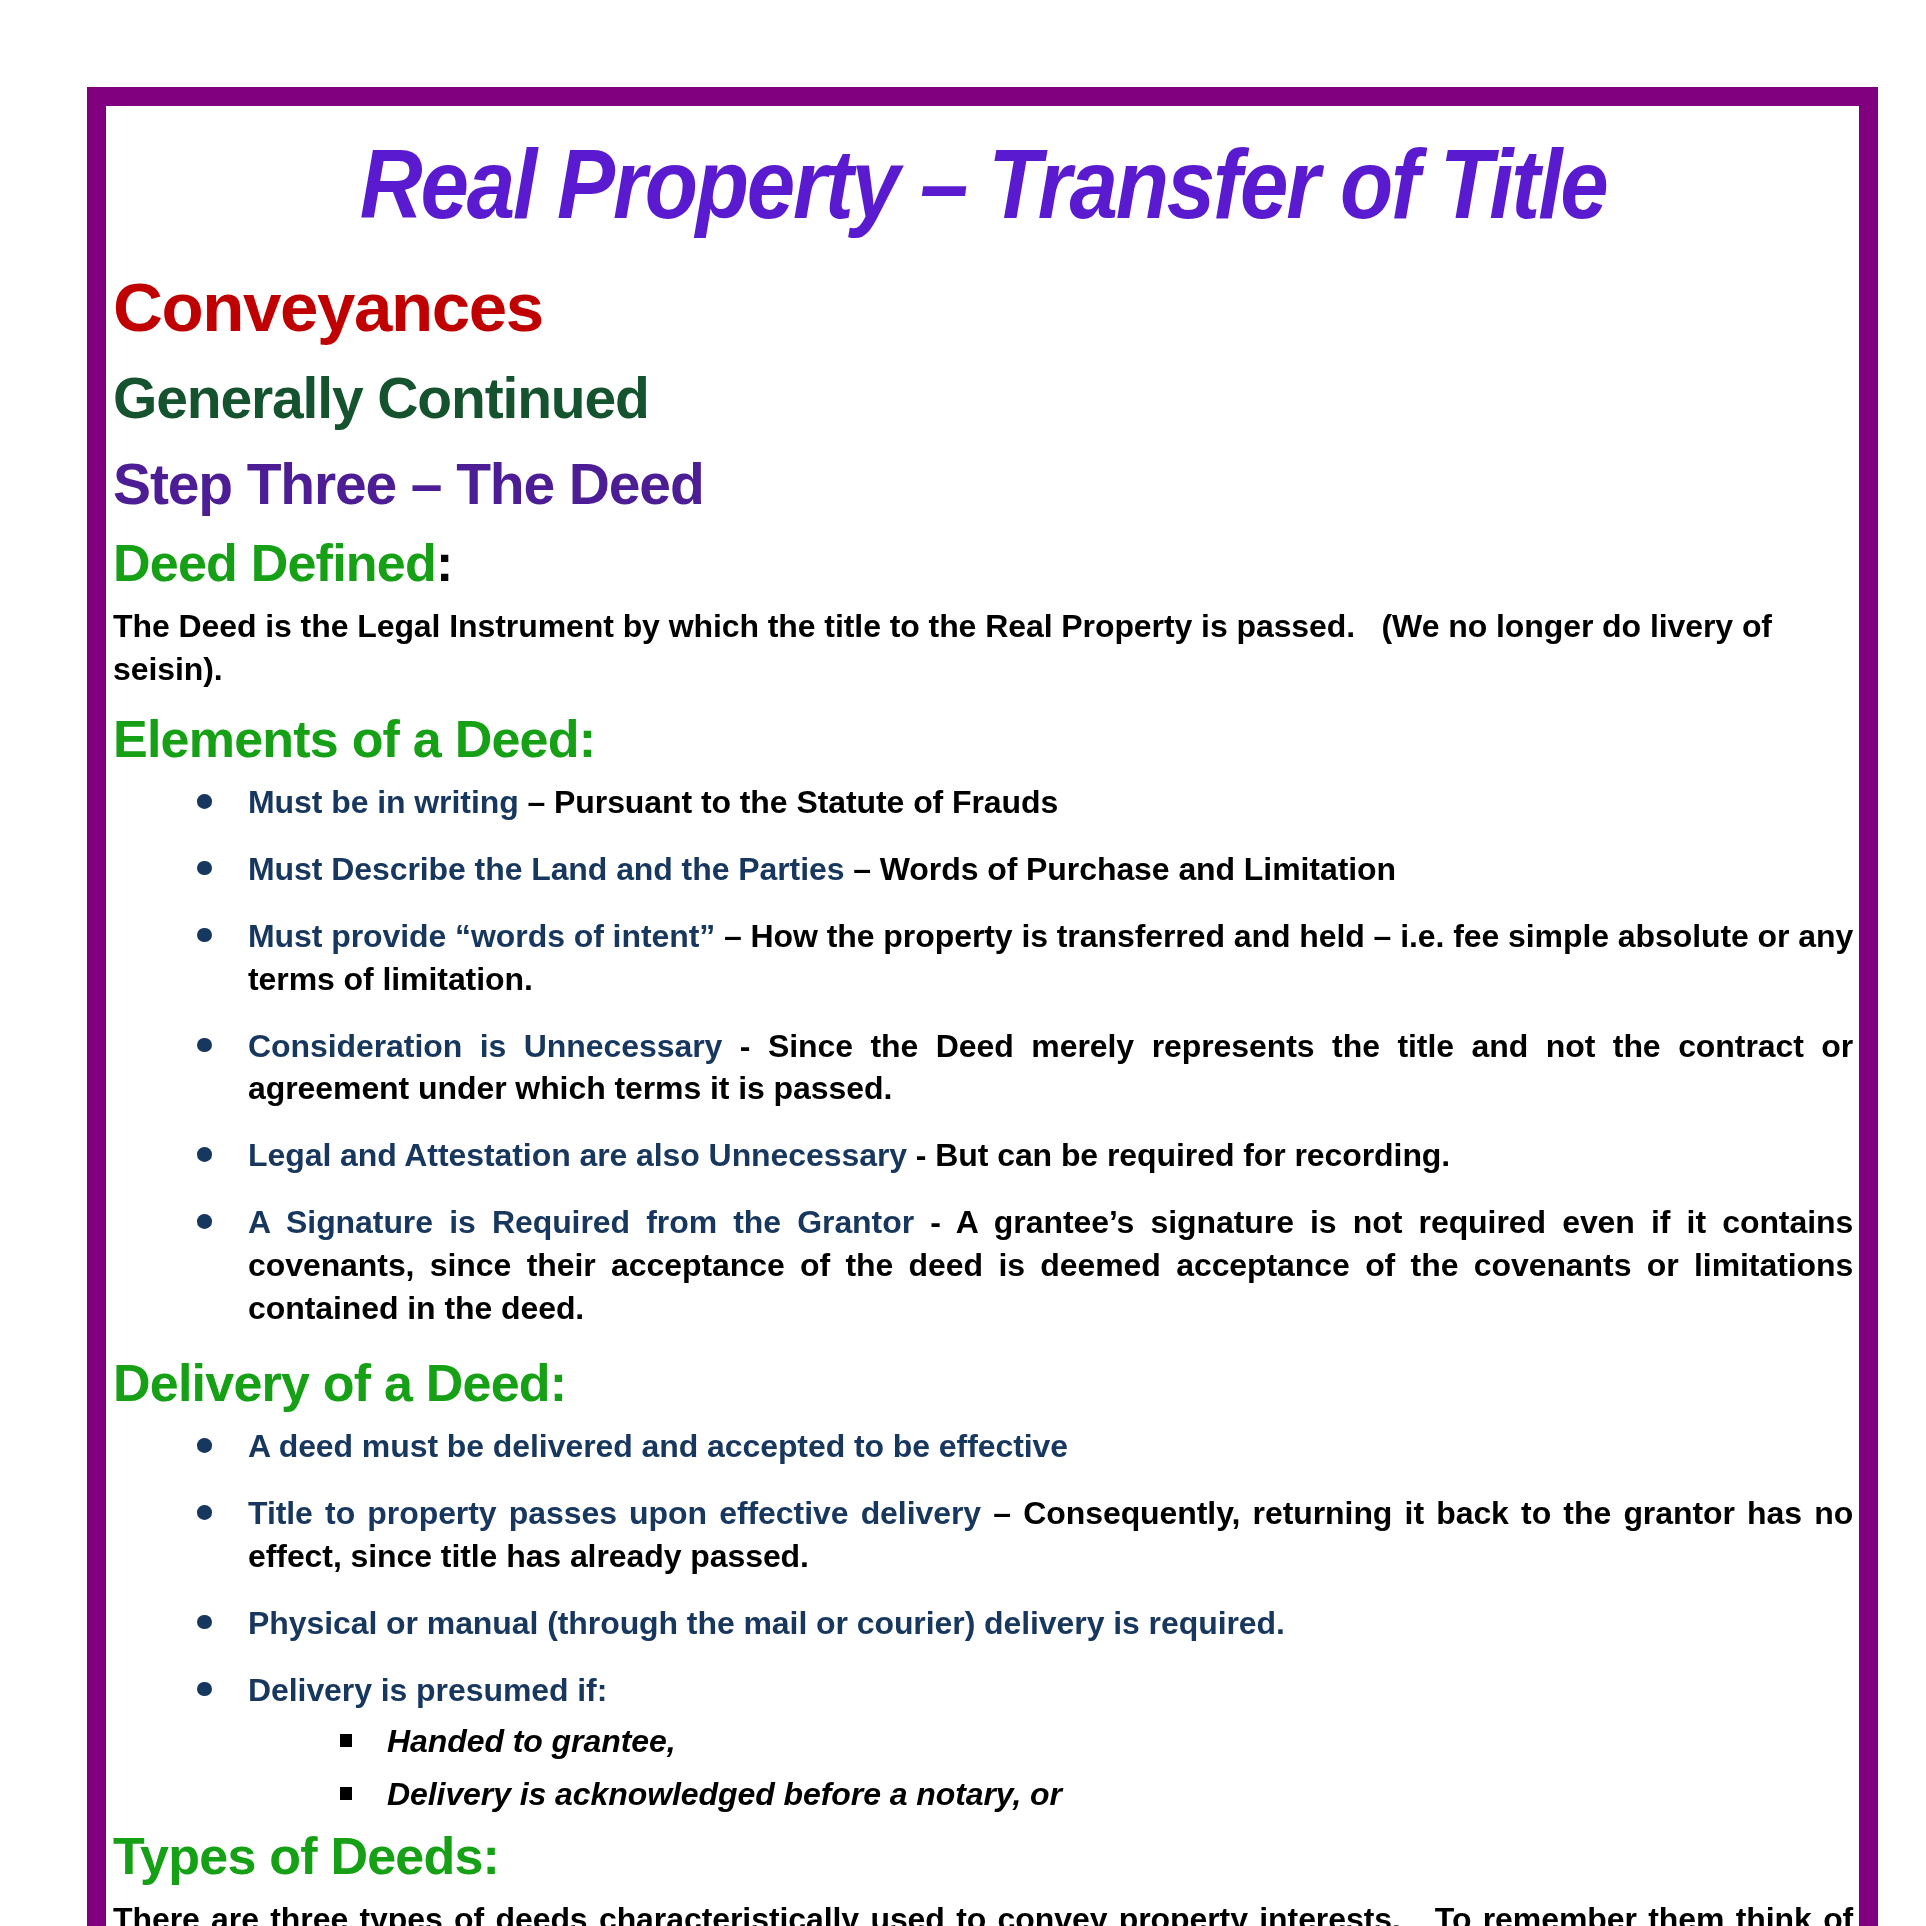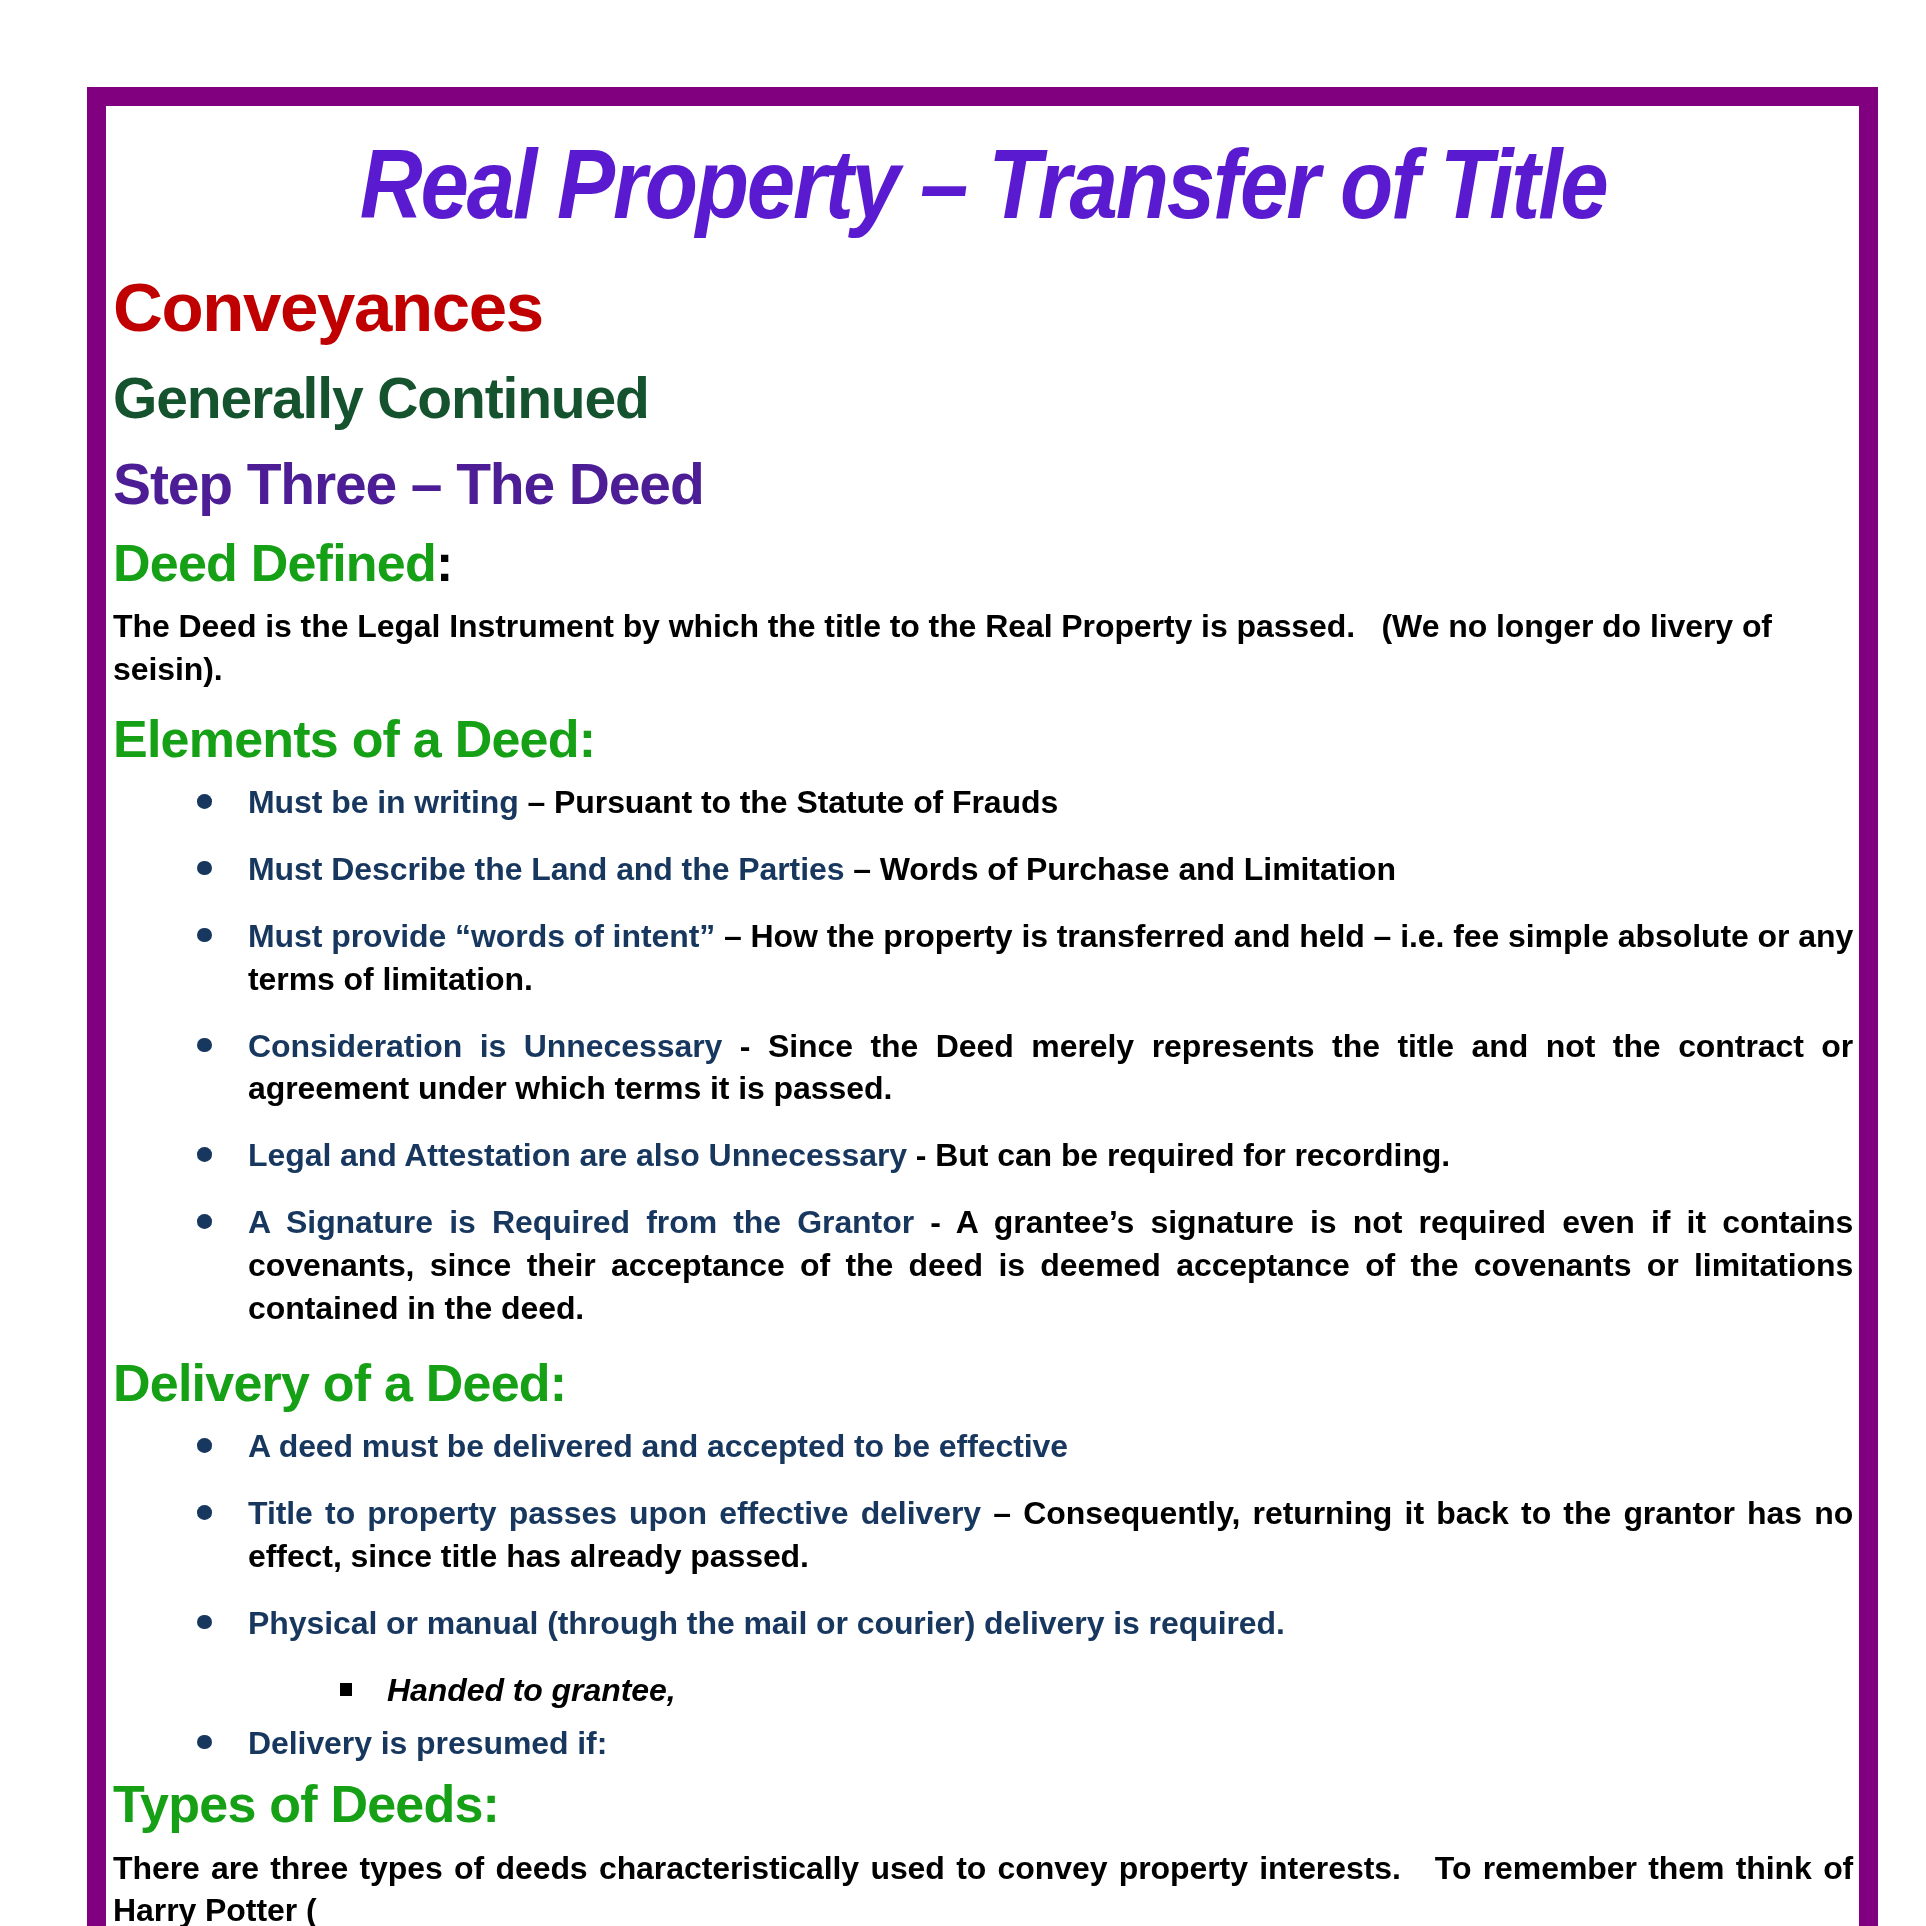--- a/index.html
+++ b/index.html
@@ -158,26 +158,29 @@
 
     <div class="body-text bullet-row jt">
       <span class="dot"></span><span class="seg-lead">A deed must be delivered and accepted to be effective</span><span class="seg-rest"></span>
     </div>
     <div class="body-text bullet-row jt">
       <span class="dot"></span><span class="seg-lead">Title to property passes upon effective delivery</span><span class="seg-rest"> – Consequently, returning it back to the grantor has no effect, since title has already passed.</span>
     </div>
     <div class="body-text bullet-row jt">
       <span class="dot"></span><span class="seg-lead">Physical or manual (through the mail or courier) delivery is required.</span><span class="seg-rest"></span>
     </div>
+    <div class="body-text bullet-row tight">
+      <span class="dot"></span><span class="seg-lead">Delivery is presumed if:</span><span class="seg-rest"></span>
+    </div>
+
     <div class="body-text sub-row">
       <span class="sq"></span><span>Handed to grantee,</span>
     </div>
-
-    <div class="body-text bullet-row tight">
-      <span class="dot"></span><span class="seg-lead">Delivery is presumed if:</span><span class="seg-rest"></span>
+    <div class="body-text sub-row">
+      <span class="sq"></span><span>Delivery is acknowledged before a notary, or</span>
     </div>
 
     <div class="h-green">Types of Deeds:</div>
 
     <div class="body-text para jt"><span>There are three types of deeds characteristically used to convey property interests. &nbsp;&nbsp;To remember them think of Harry Potter (</span></div>
 
   </div>
 </div>
 
 

